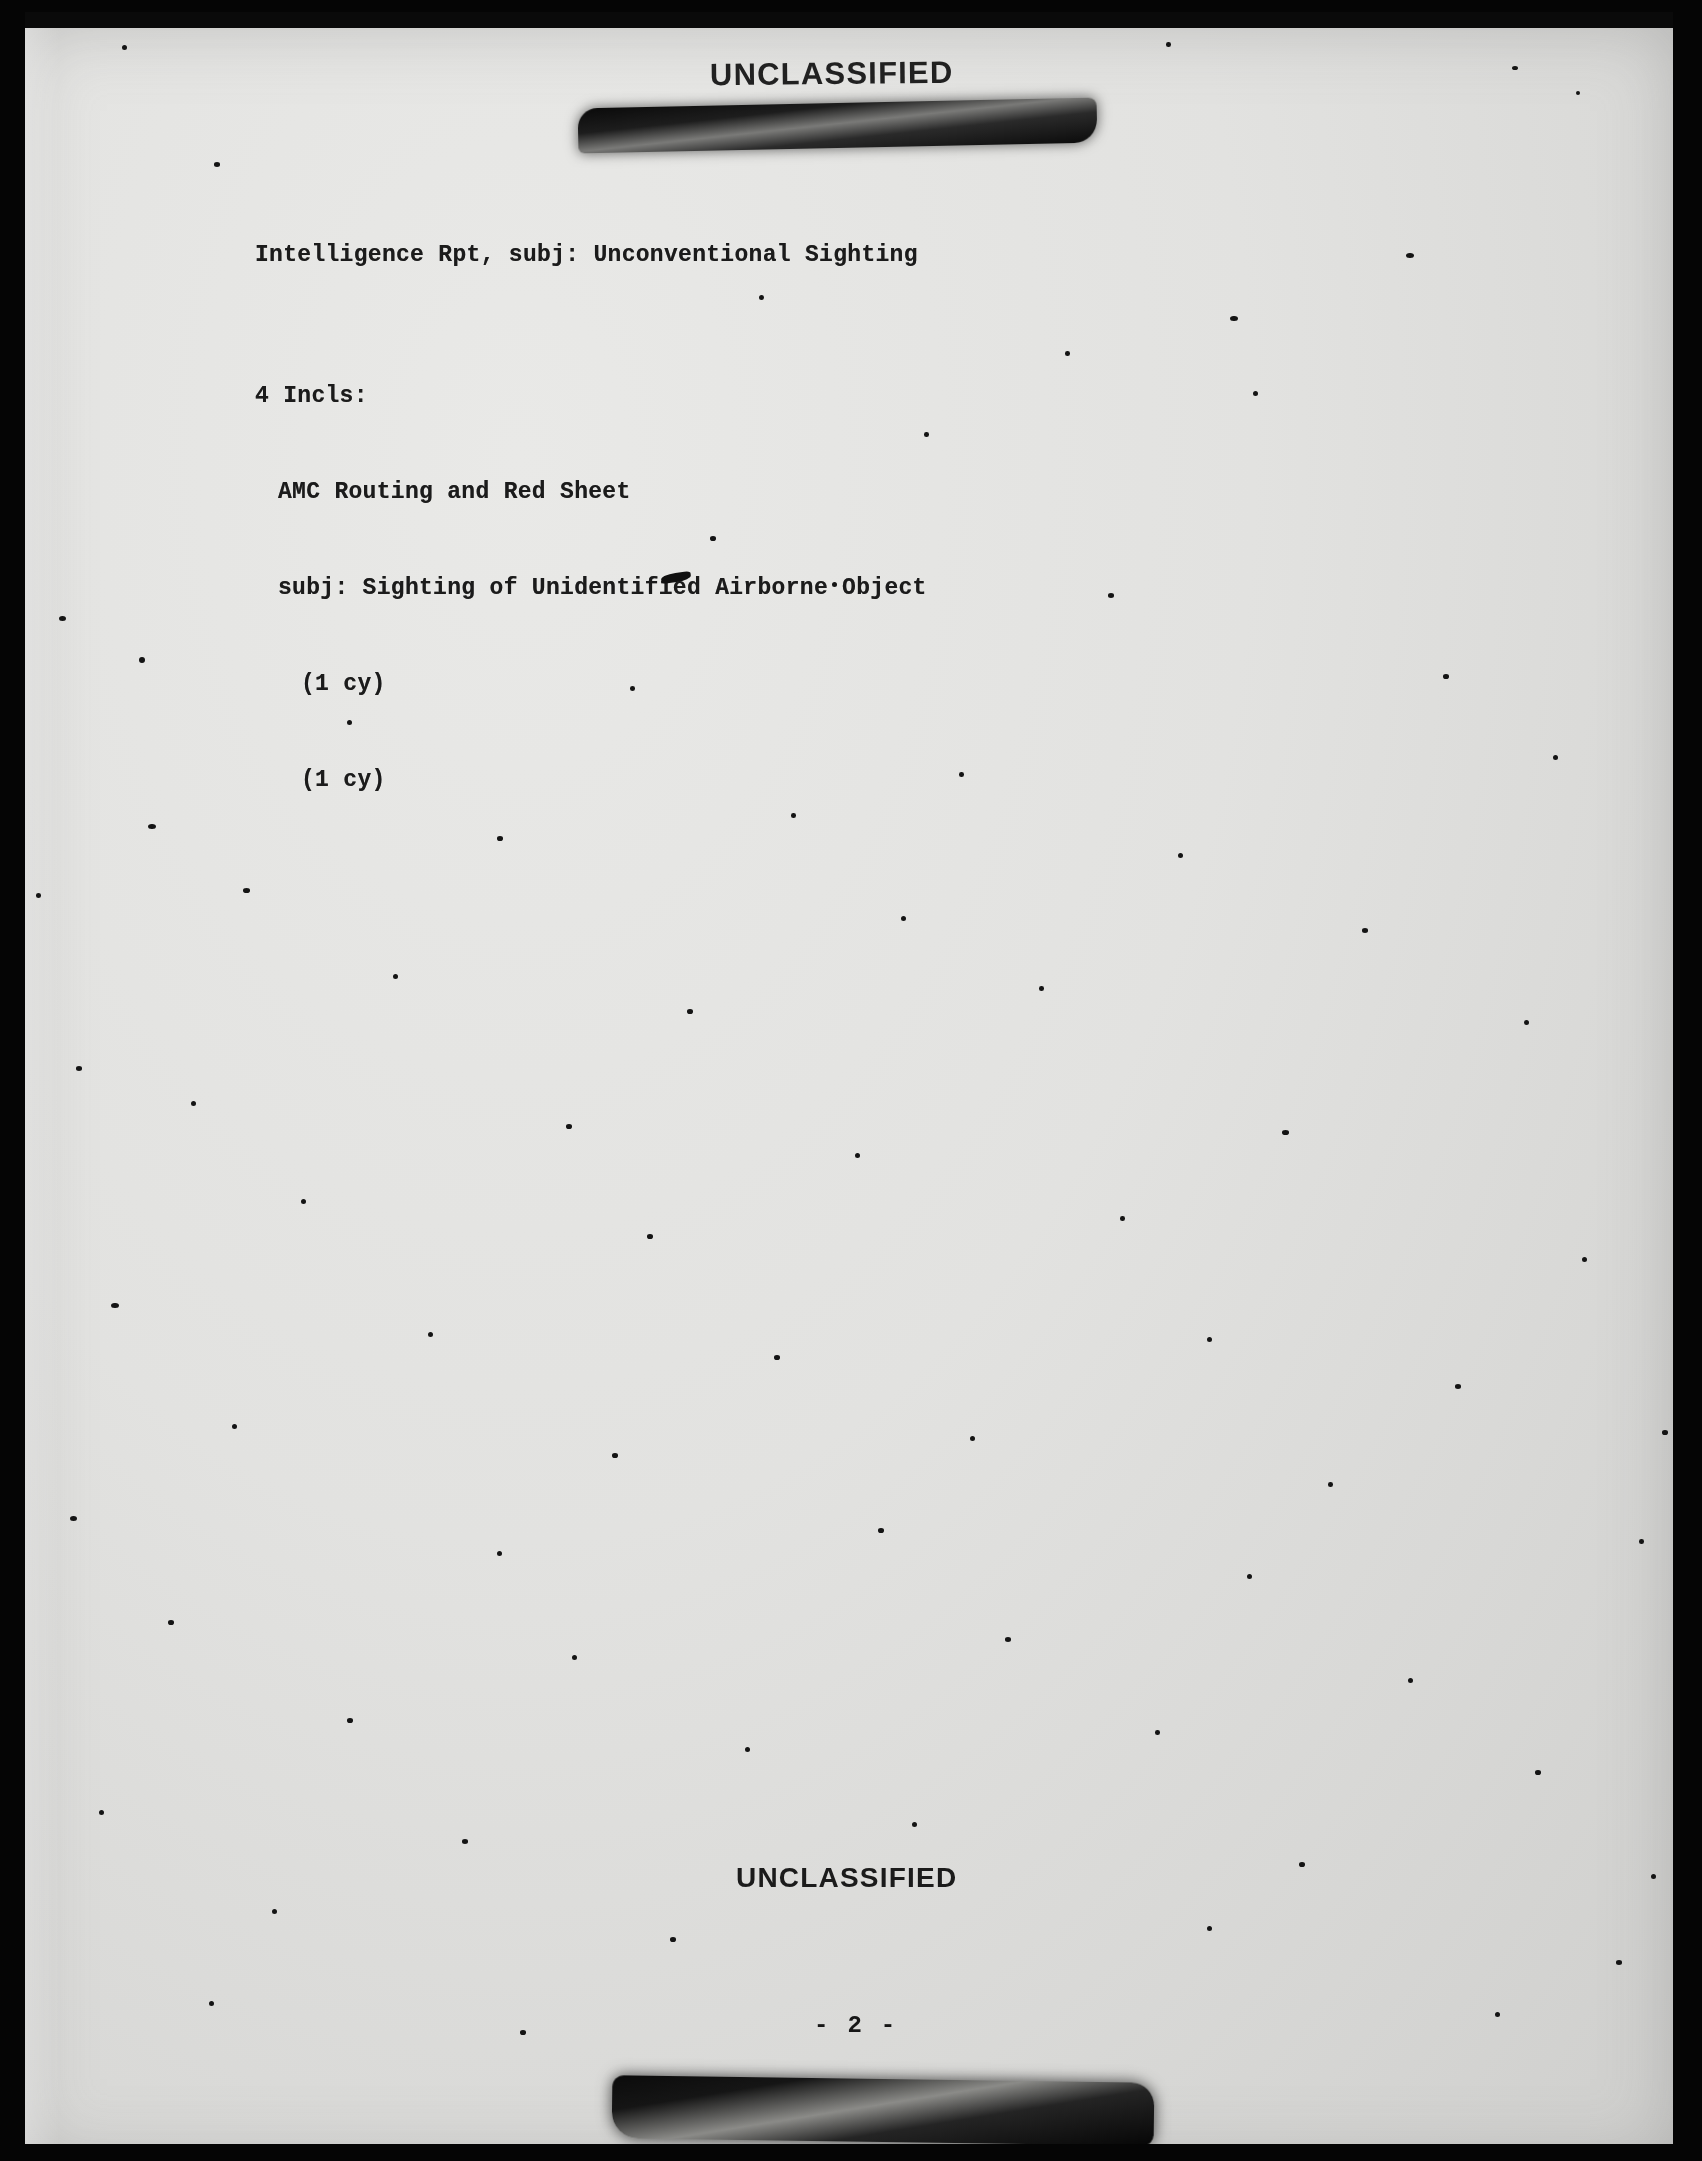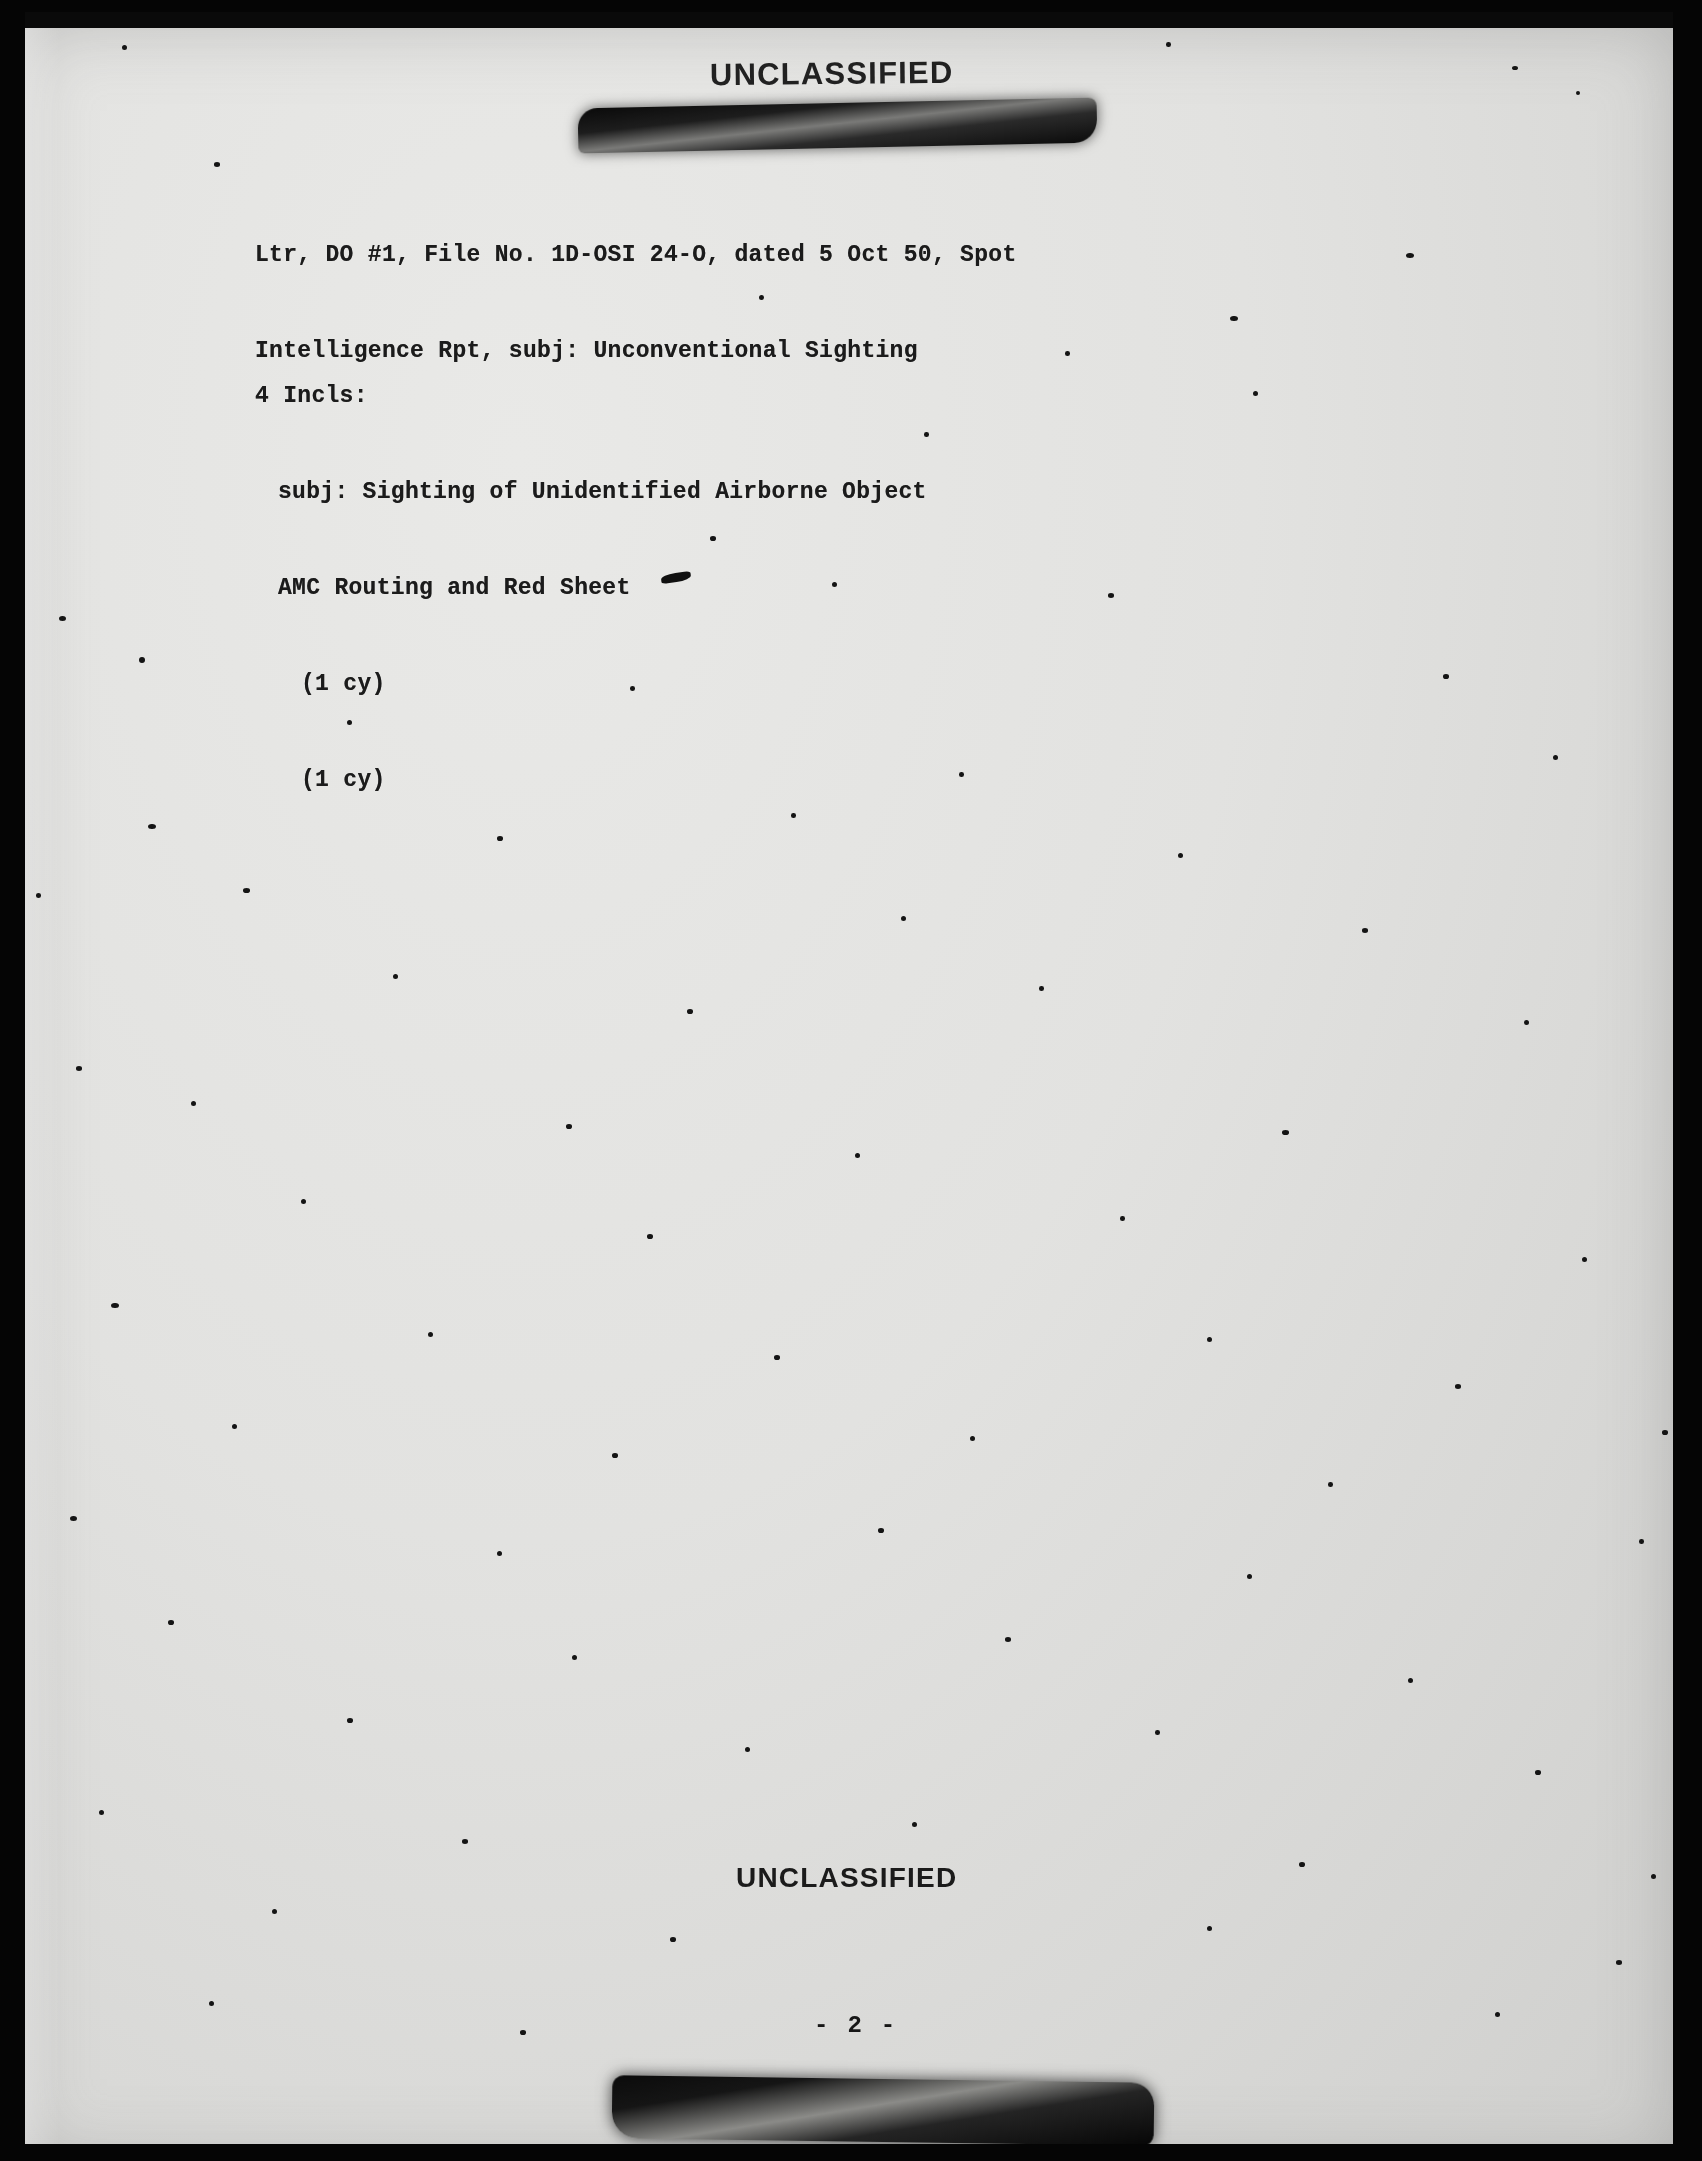--- a/index.html
+++ b/index.html
@@ -259,28 +259,27 @@
       <div class="sp" style="left:11.5px; top:865px; width:5.8px; height:4.6px;"></div>
 
       <div class="sp" style="left:1638px; top:1402px; width:5.8px; height:4.6px;"></div>
     </div>
 
     <div id="stamp-top" class="stamp">UNCLASSIFIED</div>
 
     <div id="redact-top" class="redaction"></div>
 
     <div id="body-block" class="typed">
-      <span class="indent0">Ltr, DO #1, File No. 1D-OSI 24-O, dated 5 Oct 50, Spot</span>
       <span class="indent0">Intelligence Rpt, subj: Unconventional Sighting</span>
     </div>
 
     <div id="incl-block" class="typed">
       <span class="indent0">4 Incls:</span>
+      <span class="indent1">AMC Routing and Red Sheet</span>
       <span class="indent1">subj: Sighting of Unidentified Airborne Object</span>
-      <span class="indent1">AMC Routing and Red Sheet</span>
       <span class="indent2">(1 cy)</span>
       <span class="indent2">(1 cy)</span>
     </div>
 
     <div id="pen-mark"></div>
 
     <div id="stamp-bottom" class="stamp">UNCLASSIFIED</div>
 
     <div id="page-number">- 2 -</div>
 

